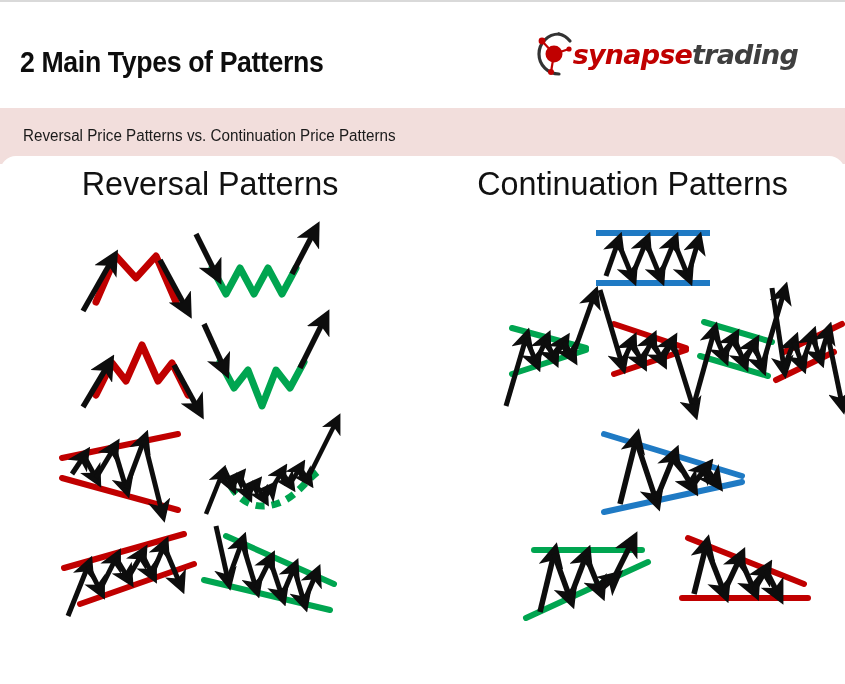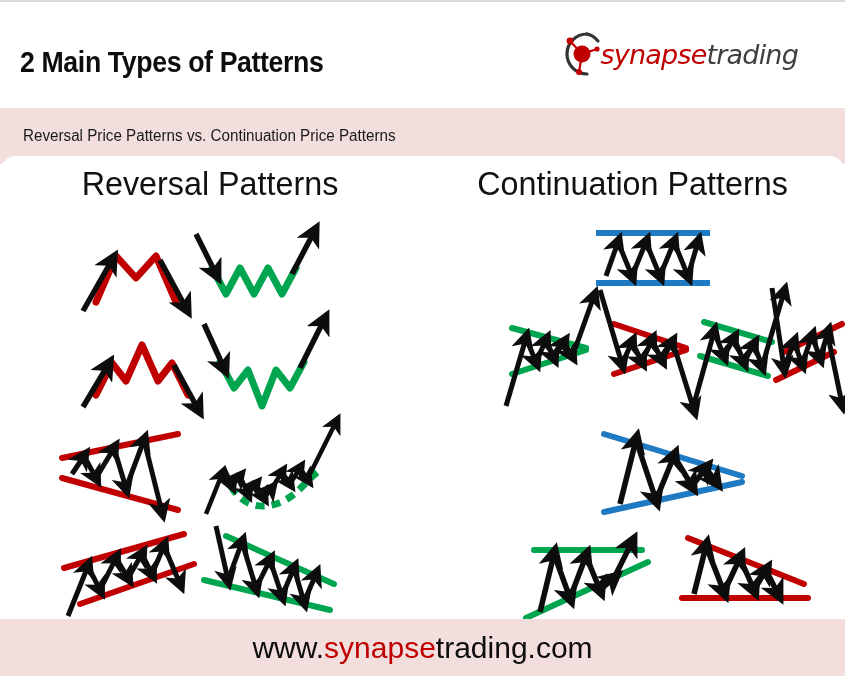--- a/index.html
+++ b/index.html
@@ -30,21 +30,21 @@
     transform: scaleX(0.92); transform-origin: left center;
     white-space: nowrap;
   }
   #logo {
     position: absolute; right: 14px; top: 26px;
     width: 236px; height: 52px;
     display: flex; align-items: center; justify-content: flex-end;
   }
   #logo-mark { position: relative; width: 50px; height: 50px; flex: none; }
   #logo-text {
-    font-size: 27px; font-weight: normal; font-style: italic;
+    font-size: 27px; font-weight: bold; font-style: italic;
     letter-spacing: -0.8px; margin-left: -6px; white-space: nowrap;
     font-family: "DejaVu Sans", sans-serif;
   }
   #logo-text .red { color: #c00000; }
   #logo-text .dark { color: #3f3f3f; }
 
   
   #subtitle-band {
     position: absolute; left: 0; top: 98px; width: 845px; height: 56px;
     background: #f2dedc;
@@ -351,17 +351,14 @@
           <line x1="46" y1="64" x2="62" y2="30"></line>
           <line x1="62" y1="30" x2="76" y2="62"></line>
           <line x1="76" y1="62" x2="88" y2="42"></line>
           <line x1="88" y1="42" x2="100" y2="66"></line>
         </g>
       </svg>
     </div>
 
   </div>
 
-  <div id="footer-band">
-    <div id="footer-text"><span class="blk">www.</span><span class="red">synapse</span><span class="blk">trading.com</span></div>
-  </div>
 
 </div>
 
 </body></html>

